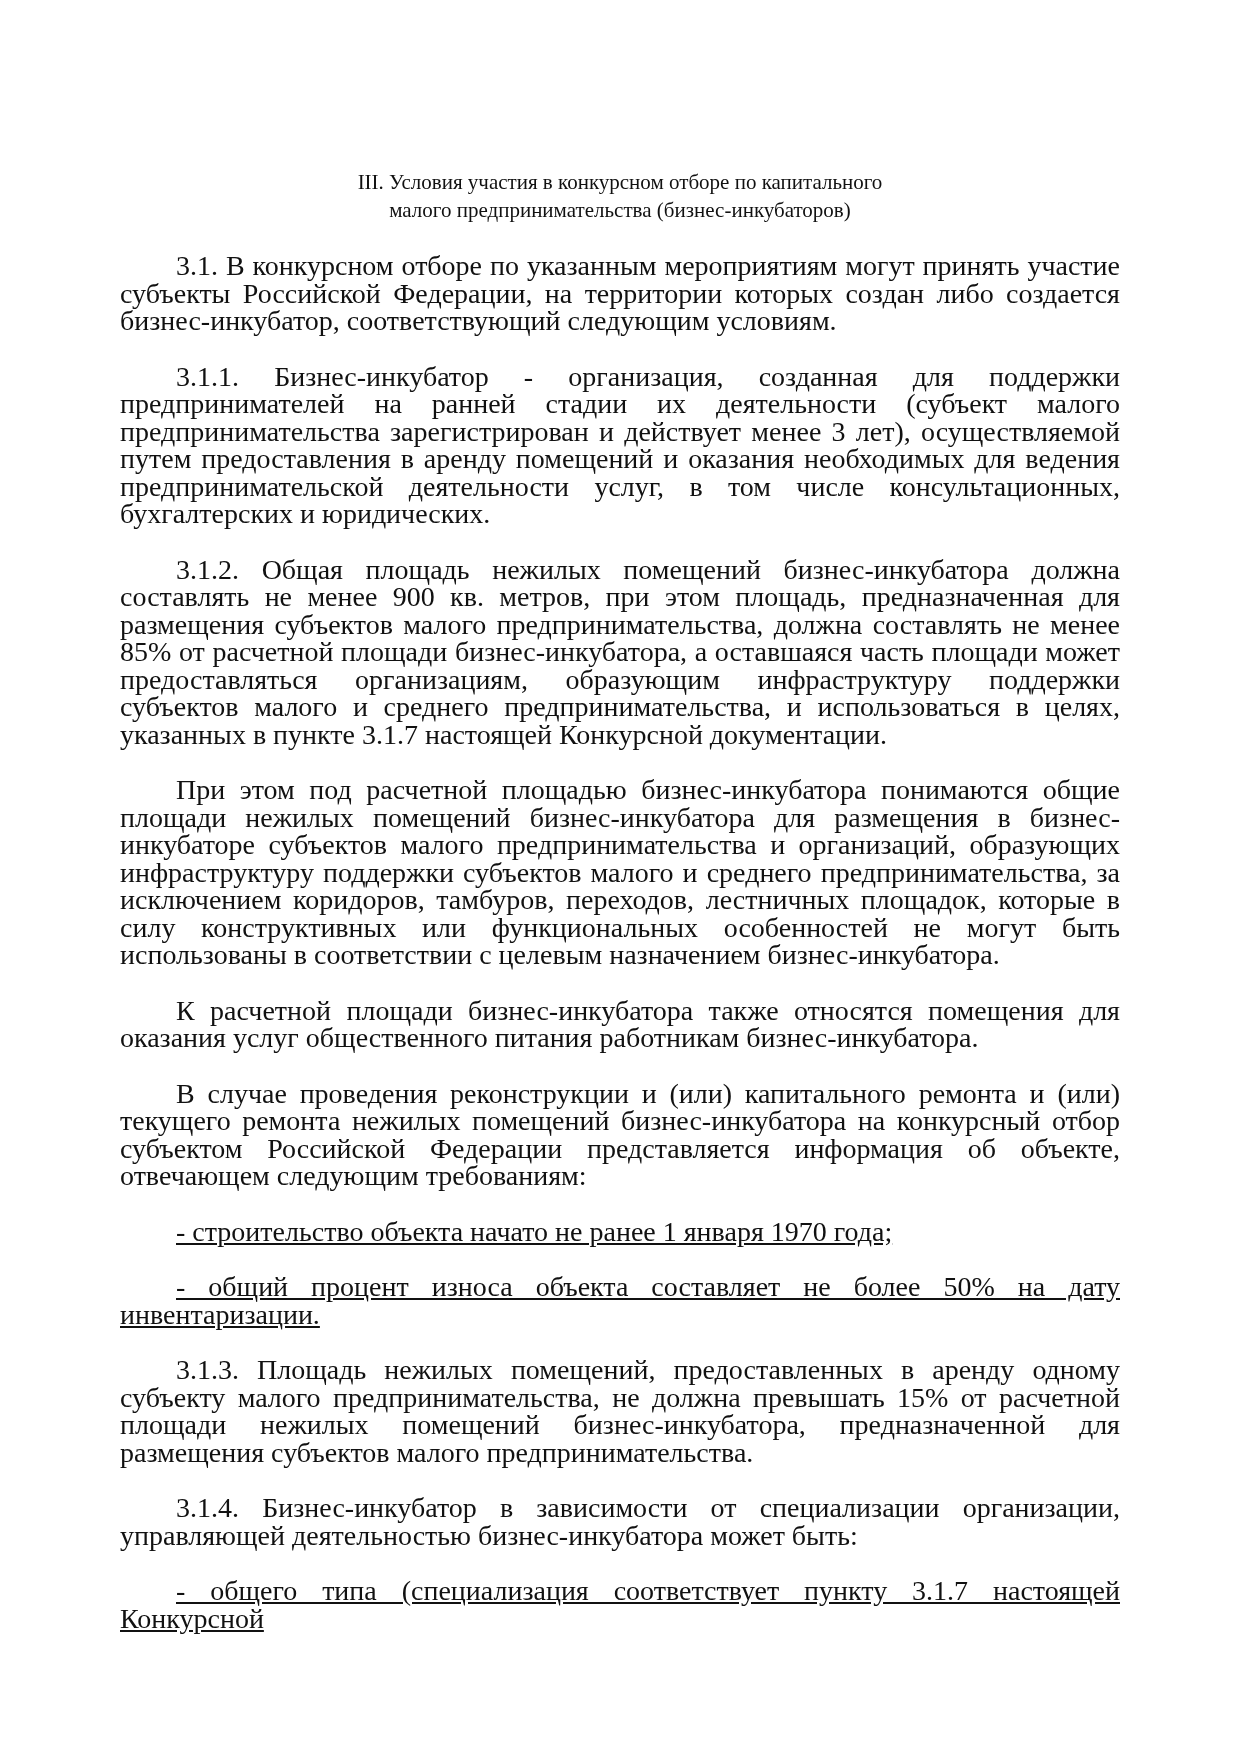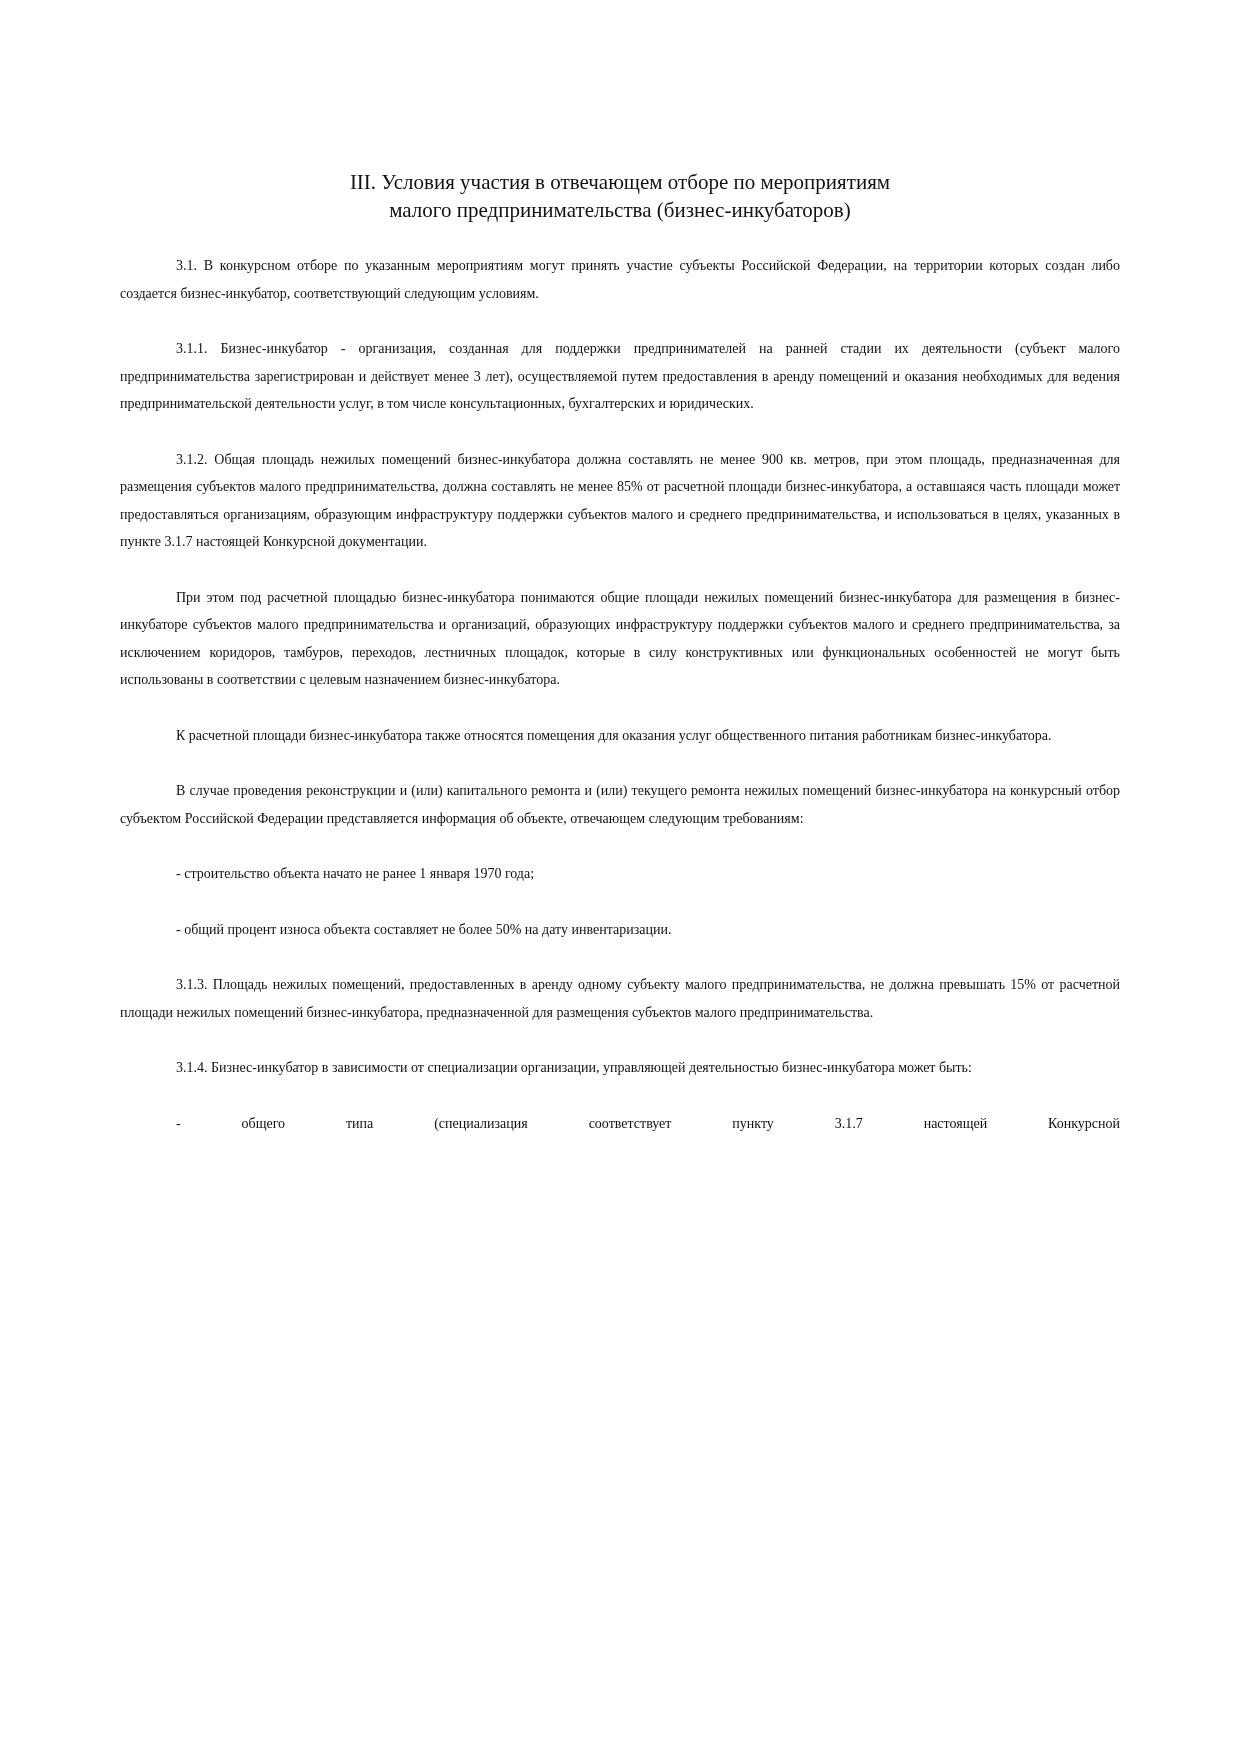--- a/index.html
+++ b/index.html
@@ -24,41 +24,42 @@
     .heading {
       text-align: center;
       font-size: 21px;
       line-height: 28px;
       margin: 0 0 28px 0;
     }
     .heading .hline {
       display: block;
     }
     .para {
-      font-size: 14px;
+      font-size: 28px;
       line-height: 27.5px;
       text-align: justify;
       text-indent: 56px;
       margin: 0 0 28px 0;
       word-spacing: 0;
     }
     .para.last {
       text-align-last: justify;
       margin-bottom: 12px;
     }
     .bullet {
       text-indent: 56px;
+      text-decoration: underline;
     }
   </style>
 </head>
 <body>
 
 <div class="page">
   <div class="heading">
-    <span class="hline">III. Условия участия в отвечающем отборе по мероприятиям</span>
+    <span class="hline">III. Условия участия в конкурсном отборе по капитального</span>
     <span class="hline">малого предпринимательства (бизнес-инкубаторов)</span>
   </div>
 
   <p class="para">3.1. В конкурсном отборе по указанным мероприятиям могут принять участие субъекты Российской Федерации, на территории которых создан либо создается бизнес-инкубатор, соответствующий следующим условиям.</p>
   <p class="para">3.1.1. Бизнес-инкубатор - организация, созданная для поддержки предпринимателей на ранней стадии их деятельности (субъект малого предпринимательства зарегистрирован и действует менее 3 лет), осуществляемой путем предоставления в аренду помещений и оказания необходимых для ведения предпринимательской деятельности услуг, в том числе консультационных, бухгалтерских и юридических.</p>
   <p class="para">3.1.2. Общая площадь нежилых помещений бизнес-инкубатора должна составлять не менее 900 кв. метров, при этом площадь, предназначенная для размещения субъектов малого предпринимательства, должна составлять не менее 85% от расчетной площади бизнес-инкубатора, а оставшаяся часть площади может предоставляться организациям, образующим инфраструктуру поддержки субъектов малого и среднего предпринимательства, и использоваться в целях, указанных в пункте 3.1.7 настоящей Конкурсной документации.</p>
   <p class="para">При этом под расчетной площадью бизнес-инкубатора понимаются общие площади нежилых помещений бизнес-инкубатора для размещения в бизнес-инкубаторе субъектов малого предпринимательства и организаций, образующих инфраструктуру поддержки субъектов малого и среднего предпринимательства, за исключением коридоров, тамбуров, переходов, лестничных площадок, которые в силу конструктивных или функциональных особенностей не могут быть использованы в соответствии с целевым назначением бизнес-инкубатора.</p>
   <p class="para">К расчетной площади бизнес-инкубатора также относятся помещения для оказания услуг общественного питания работникам бизнес-инкубатора.</p>
   <p class="para">В случае проведения реконструкции и (или) капитального ремонта и (или) текущего ремонта нежилых помещений бизнес-инкубатора на конкурсный отбор субъектом Российской Федерации представляется информация об объекте, отвечающем следующим требованиям:</p>
   <p class="para bullet">- строительство объекта начато не ранее 1 января 1970 года;</p>

